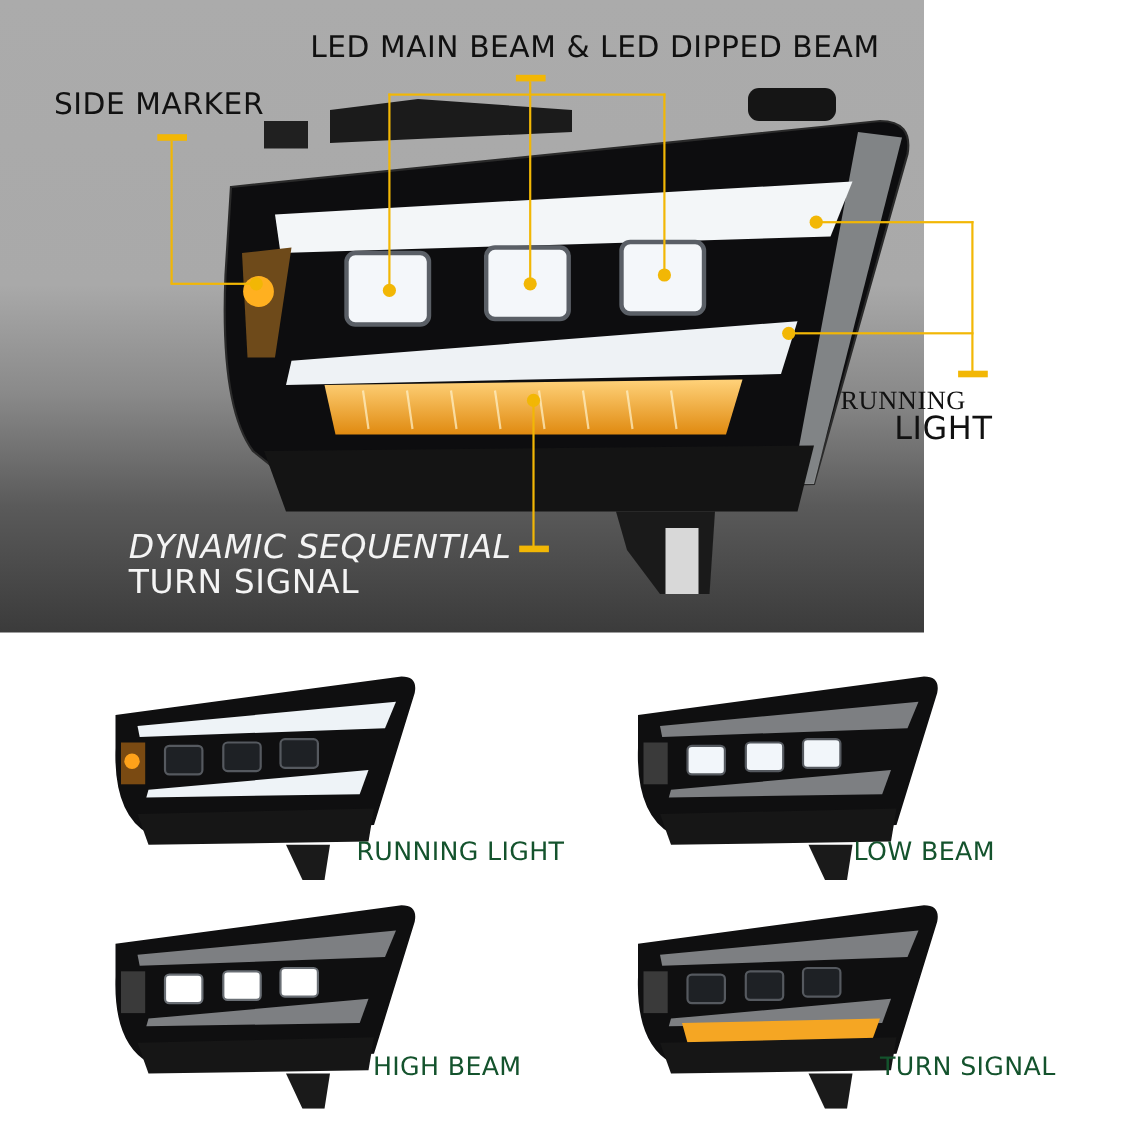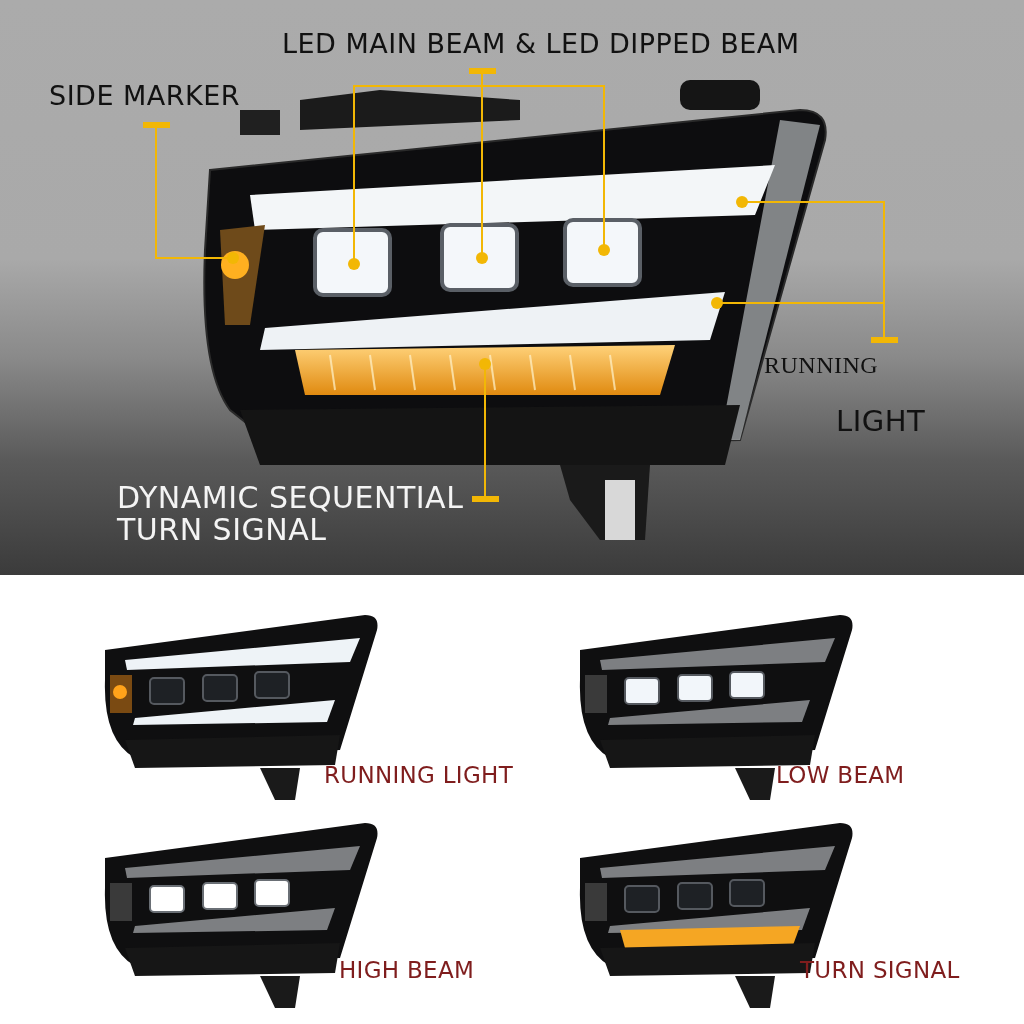--- a/index.html
+++ b/index.html
@@ -1,25 +1,25 @@
 <!DOCTYPE html>
 <html><head>
 <meta charset="utf-8">
 <style>
   html, body { margin:0; padding:0; }
   body { width:1024px; height:1024px; position:relative; overflow:hidden; background:#ffffff; font-family:"DejaVu Sans", sans-serif; }
-  .hero { position:absolute; left:0; top:0; width:1024px; height:575px;
+  .hero { position:absolute; left:0; top:0; width:840px; height:575px;
     background: linear-gradient(to bottom, #ababab 0%, #a9a9a9 45%, #8a8a8a 62%, #5a5a5a 80%, #3b3b3b 100%); }
   .lbl { position:absolute; font-weight:500; letter-spacing:0.5px; white-space:nowrap; }
   .dark { color:#111; }
   .light { color:#f4f4f4; }
   .yl { position:absolute; background:#f2b705; }
   .dot { position:absolute; width:12px; height:12px; border-radius:50%; background:#f2b705; margin:-6px 0 0 -6px; }
   .lamp { position:absolute; }
-  .caption { position:absolute; font-size:23px; color:#7f1d1d; white-space:nowrap; letter-spacing:0.3px; }
+  .caption { position:absolute; font-size:23px; color:#14532d; white-space:nowrap; letter-spacing:0.3px; }
 </style>
 </head>
 <body>
 
 <div class="hero">
 
   <svg class="lamp" style="left:180px;top:70px" width="650" height="480" viewBox="0 0 650 480">
     <defs>
       <linearGradient id="amb" x1="0" x2="0" y1="0" y2="1">
           <stop offset="0" stop-color="#ffd27a"></stop>
@@ -59,22 +59,22 @@
     </g>
 
     <path d="M60 340 L560 335 L545 395 L80 395 Z" fill="#141414"></path>
     <path d="M380 395 L470 395 L465 470 L420 470 L390 430 Z" fill="#1a1a1a"></path>
     <rect x="425" y="410" width="30" height="60" fill="#d8d8d8"></rect>
   </svg>
 
   <div class="lbl dark" style="left:282px;top:28px;font-size:27px;">LED MAIN BEAM &amp; LED DIPPED BEAM</div>
   <div class="lbl dark" style="left:49px;top:80px;font-size:27px;">SIDE MARKER</div>
   <div class="lbl dark" style="left:764px;top:352px;font-size:24px;font-family:Liberation Serif, serif;">RUNNING</div>
-  <div class="lbl dark" style="left:813px;top:404px;font-size:29px;margin-left:23px;">LIGHT</div>
-  <div class="lbl light" style="left:117px;top:480px;font-size:30px;">DYNAMIC SEQUENTIAL</div>
+  <div class="lbl dark" style="left:813px;top:372px;font-size:29px;">LIGHT</div>
+  <div class="lbl light" style="left:117px;top:480px;font-size:30px;font-style:italic;">DYNAMIC SEQUENTIAL</div>
   <div class="lbl light" style="left:117px;top:512px;font-size:30px;">TURN SIGNAL</div>
 
   <div class="yl" style="left:469px;top:68px;width:27px;height:6px;"></div>
   <div class="yl" style="left:481px;top:74px;width:2px;height:185px;"></div>
   <div class="yl" style="left:353px;top:85px;width:252px;height:2px;"></div>
   <div class="yl" style="left:353px;top:85px;width:2px;height:178px;"></div>
   <div class="yl" style="left:603px;top:85px;width:2px;height:165px;"></div>
   <div class="dot" style="left:354px;top:264px;"></div>
   <div class="dot" style="left:482px;top:258px;"></div>
   <div class="dot" style="left:604px;top:250px;"></div>

